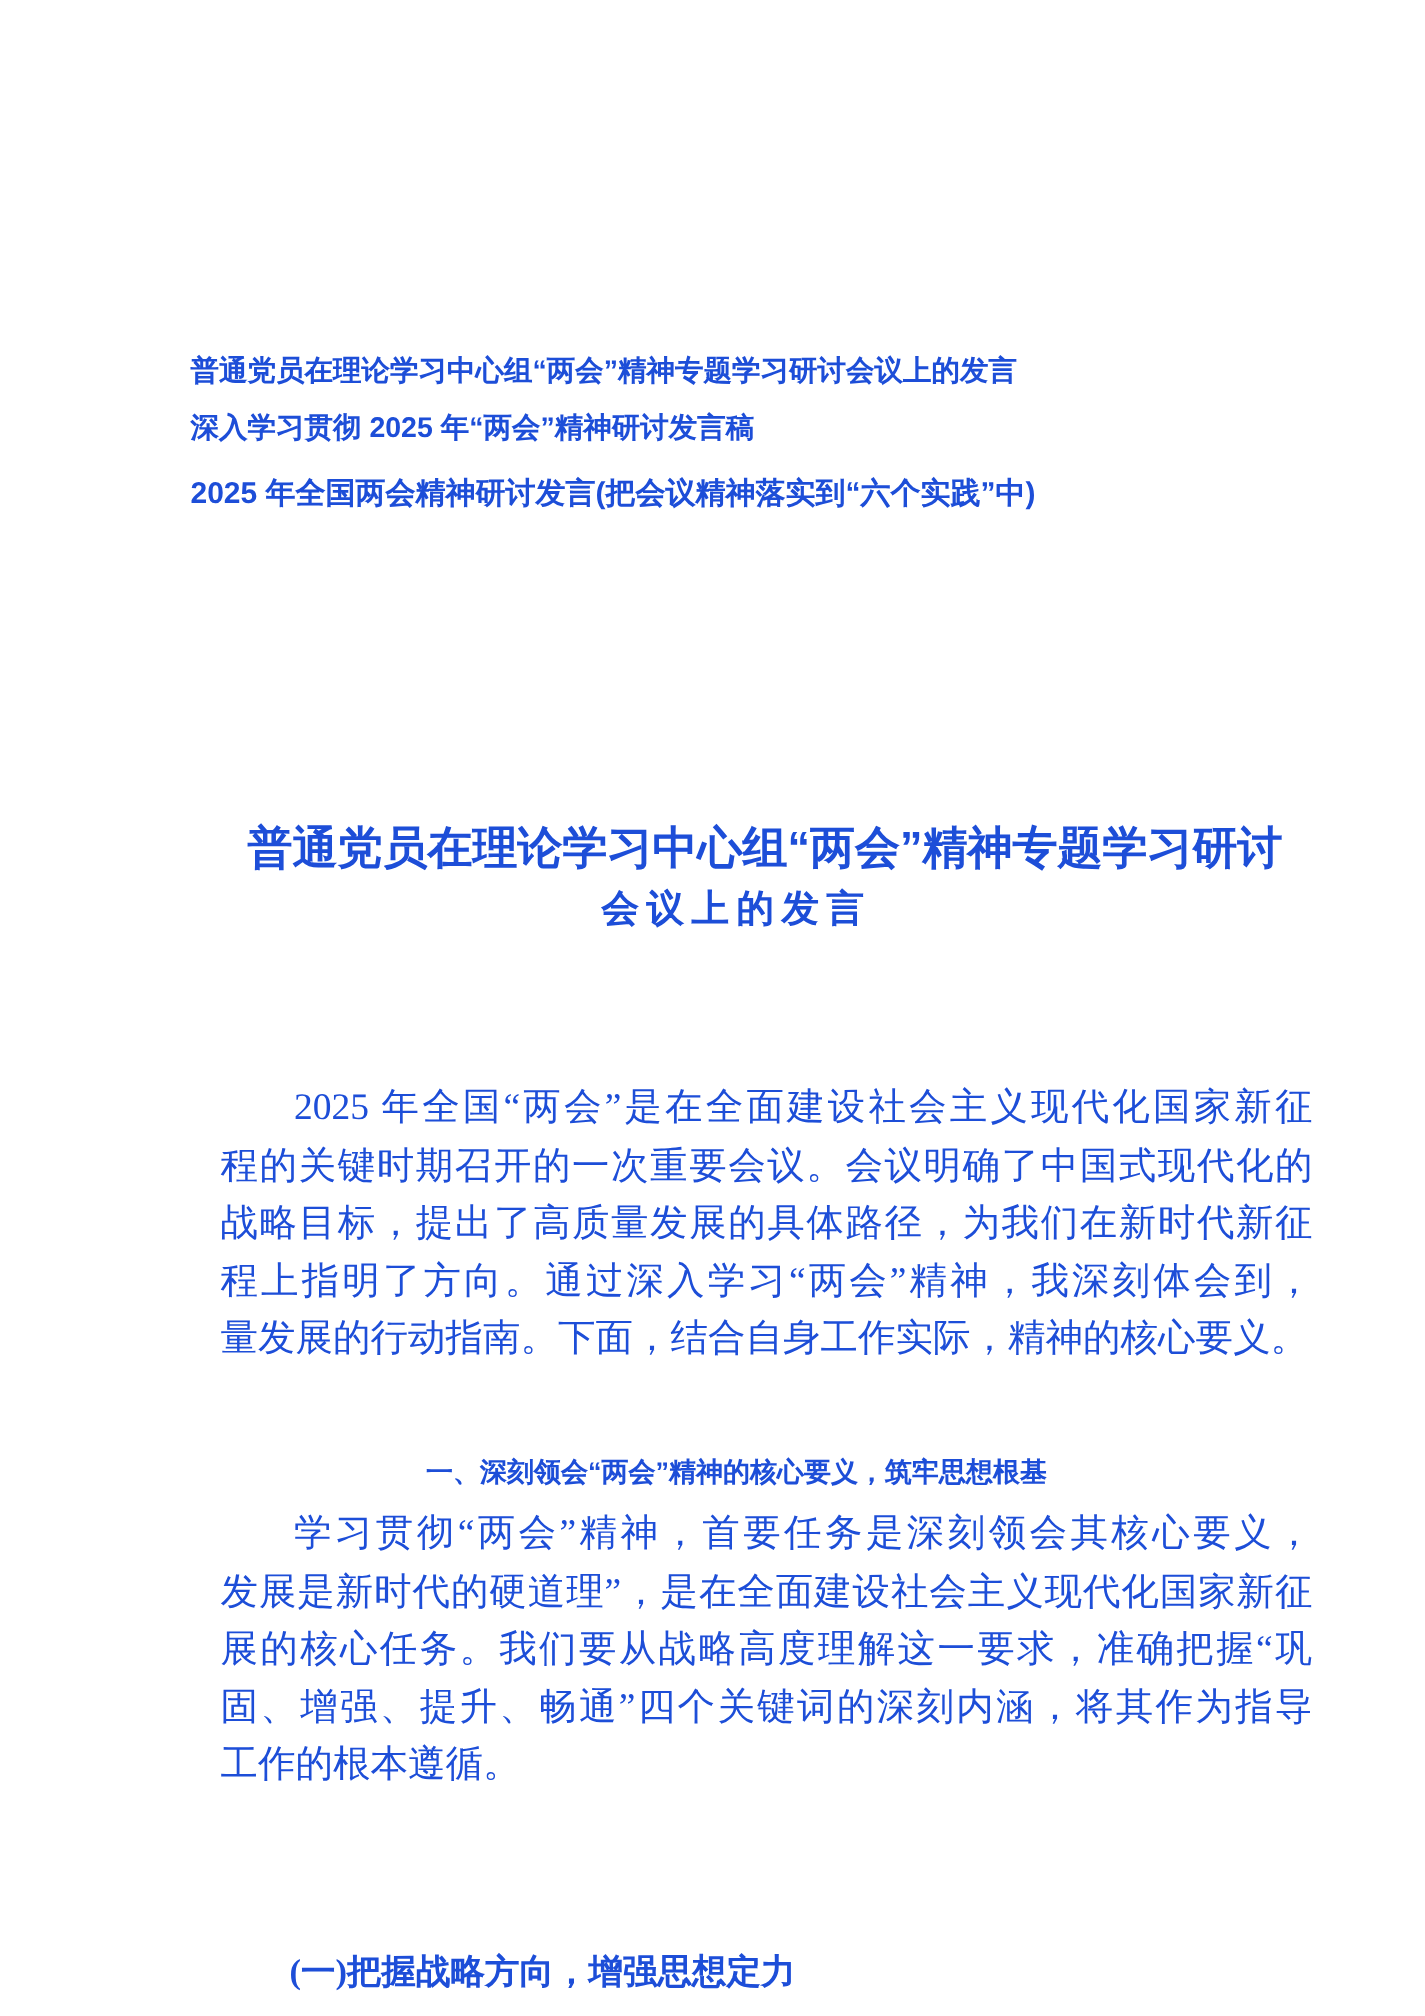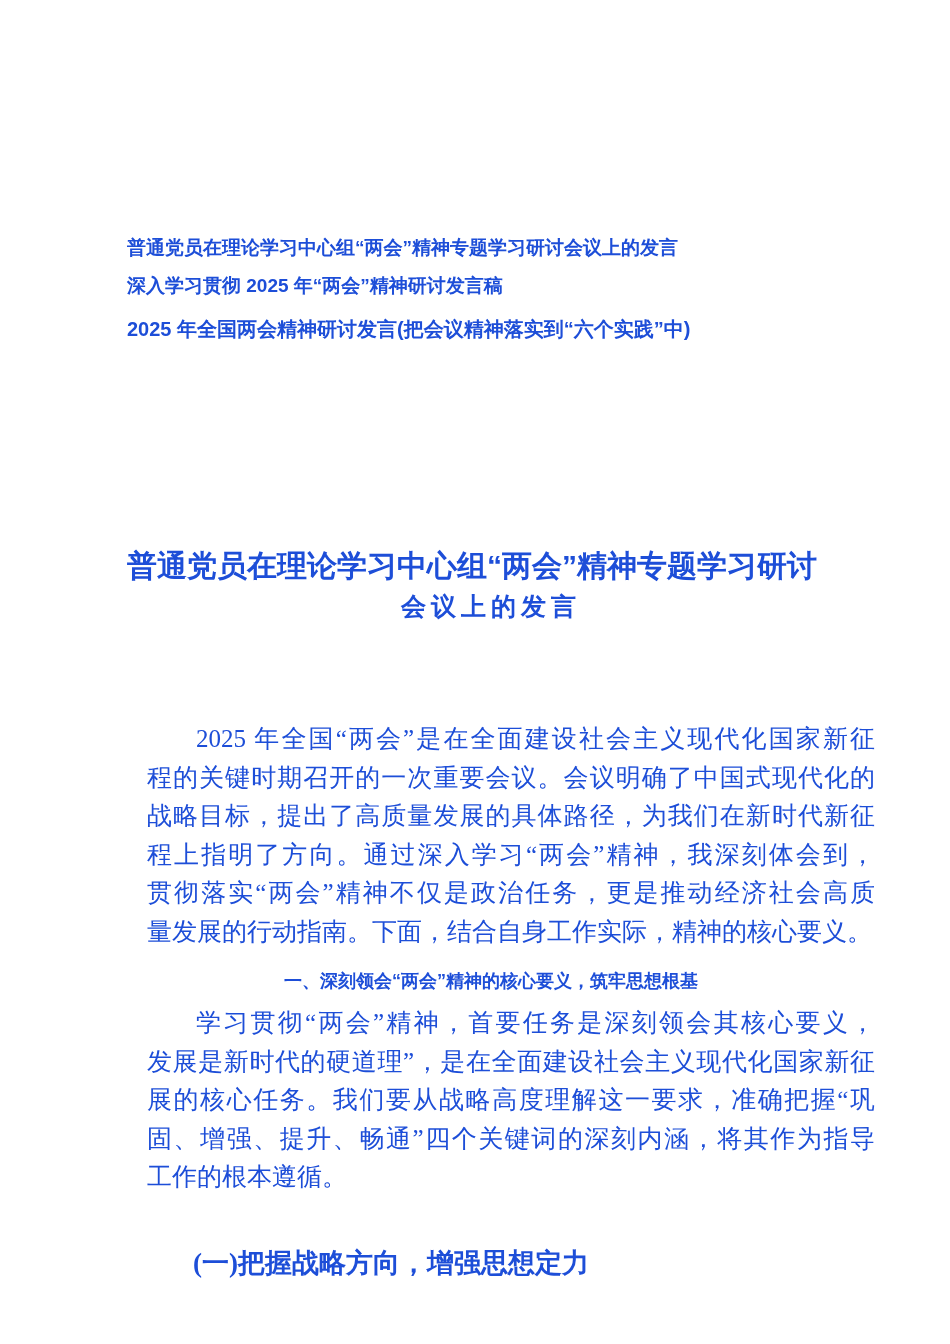--- a/index.html
+++ b/index.html
@@ -34,21 +34,21 @@
   #hline1 { top: 237px; }
   #hline2 { top: 275px; }
   #hline3 { top: 318px; }
   
   .title-l1 {
     top: 548px;
     font-family: "Liberation Sans", sans-serif;
     font-weight: 700;
     font-size: 30px;
     line-height: 35px;
-    text-align: left;
+    text-align: right;
     white-space: nowrap;
   }
   .title-l2 {
     top: 591px;
     font-family: "Liberation Sans", sans-serif;
     font-weight: 600;
     font-size: 25px;
     line-height: 31px;
     letter-spacing: 5px;
     text-align: center;
@@ -75,24 +75,24 @@
     top: 966px;
     font-family: "Liberation Sans", sans-serif;
     font-weight: 700;
     font-size: 18px;
     line-height: 30px;
     text-align: center;
     white-space: nowrap;
   }
   
   .sub {
-    top: 1248px;
+    top: 1300px;
     font-family: "Liberation Serif", serif;
     font-weight: 700;
-    font-size: 27px;
+    font-size: 23px;
     line-height: 30px;
     text-indent: 66px;
     white-space: nowrap;
   }
 </style>
 </head>
 <body>
 
 <div class="page">
 
@@ -104,21 +104,20 @@
 
   <div class="abs title-l1">普通党员在理论学习中心组“两会”精神专题学习研讨</div>
 
   <div class="abs title-l2">会议上的发言</div>
 
   <div class="abs para" id="para1">
     <div class="bline indent">2025 年全国“两会”是在全面建设社会主义现代化国家新征</div>
     <div class="bline">程的关键时期召开的一次重要会议。会议明确了中国式现代化的</div>
     <div class="bline">战略目标，提出了高质量发展的具体路径，为我们在新时代新征</div>
     <div class="bline">程上指明了方向。通过深入学习“两会”精神，我深刻体会到，</div>
-    <div class="bline">贯彻落实“两会”精神不仅是政治任务，更是推动经济社会高质</div>
     <div class="bline last">量发展的行动指南。下面，结合自身工作实际，精神的核心要义。</div>
   </div>
 
   <div class="abs sec">一、深刻领会“两会”精神的核心要义，筑牢思想根基</div>
 
   <div class="abs para" id="para2">
     <div class="bline indent">学习贯彻“两会”精神，首要任务是深刻领会其核心要义，</div>
     <div class="bline">发展是新时代的硬道理”，是在全面建设社会主义现代化国家新征</div>
     <div class="bline">展的核心任务。我们要从战略高度理解这一要求，准确把握“巩</div>
     <div class="bline">固、增强、提升、畅通”四个关键词的深刻内涵，将其作为指导</div>

